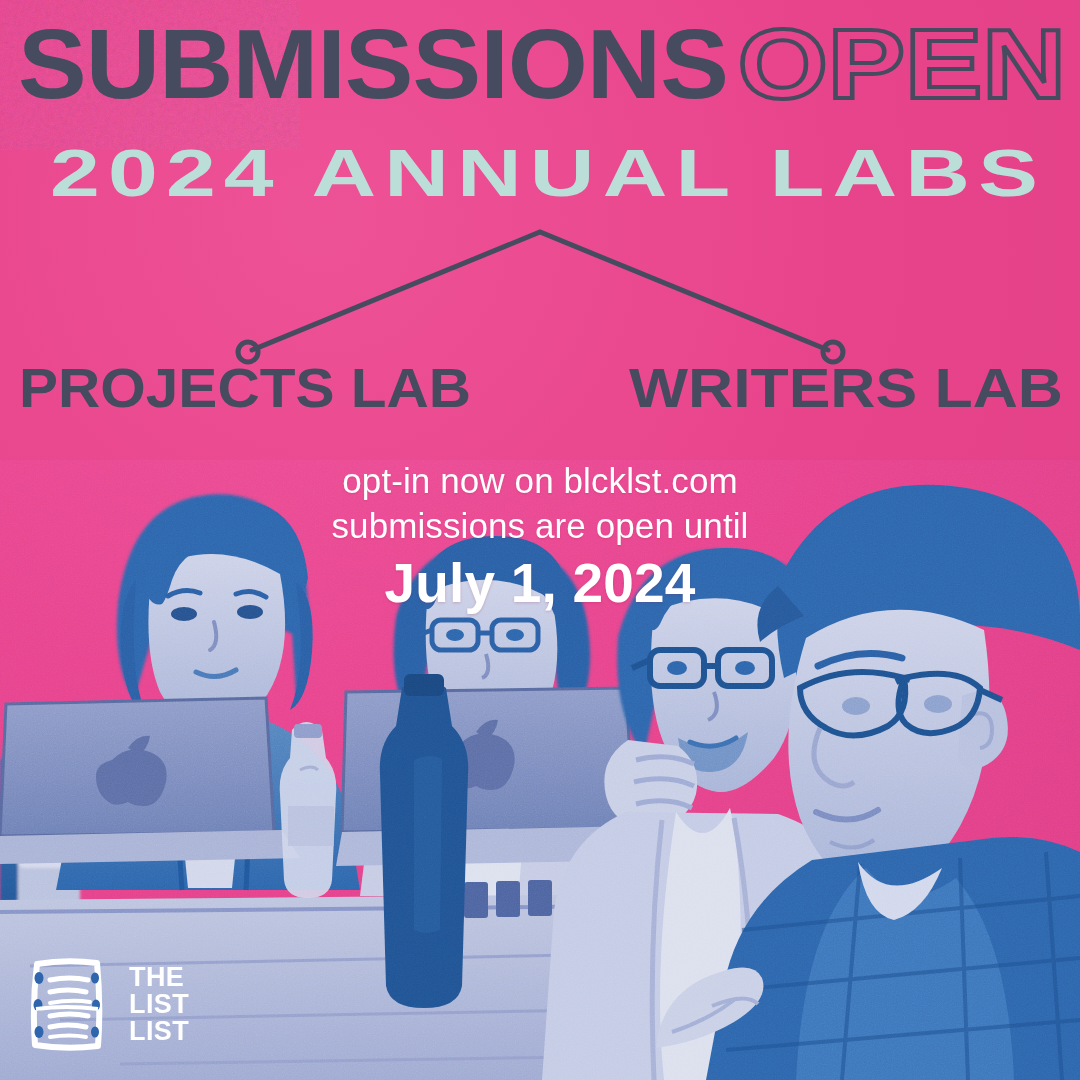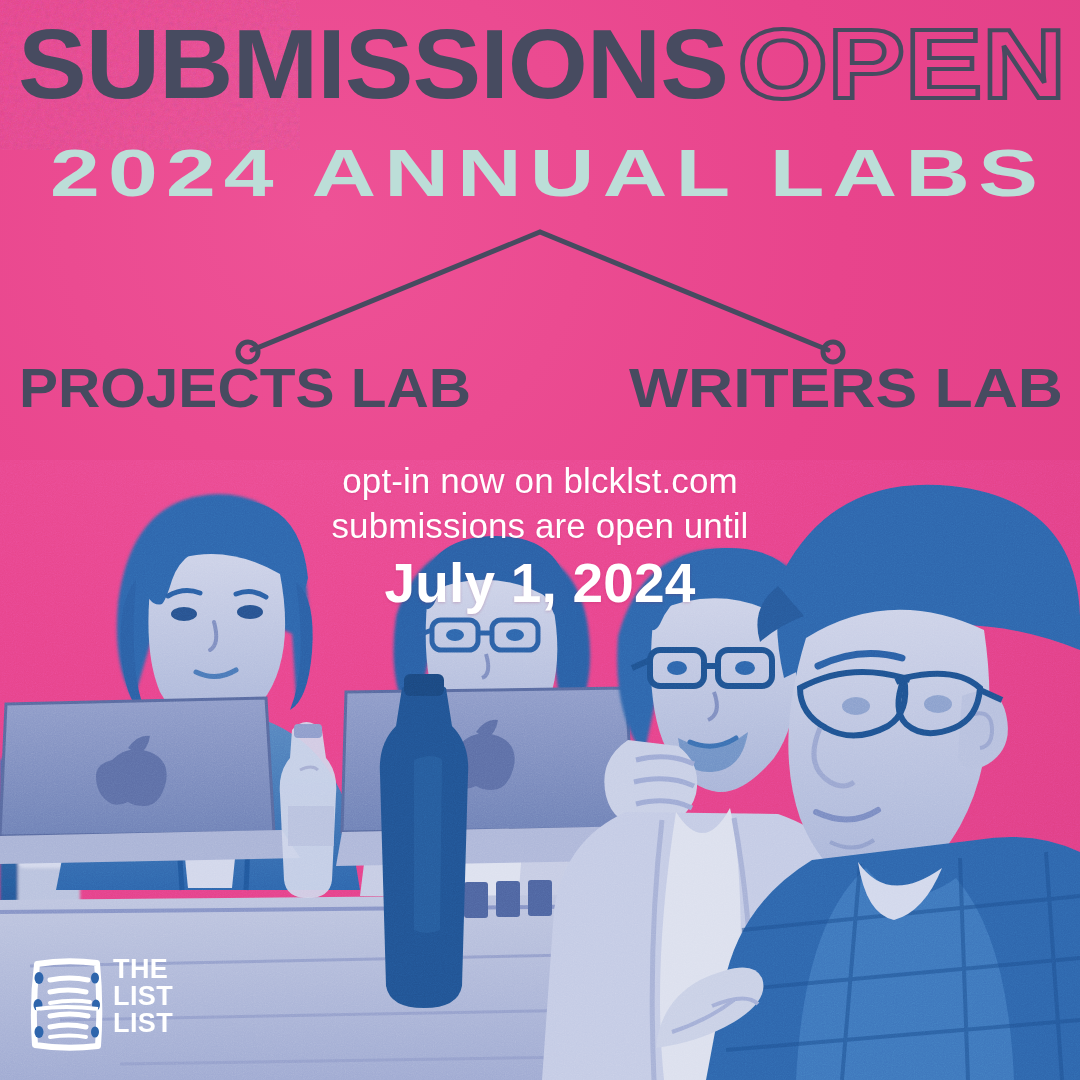--- a/index.html
+++ b/index.html
@@ -91,21 +91,21 @@
     font-size:55px;
     line-height:50px;
     font-weight:bold;
     letter-spacing:.2px;
     text-shadow:0 1px 3px rgba(150,20,70,.22);
   }
 
   
   .logo{
     position:absolute;left:28px;bottom:28px;
-    display:flex;align-items:flex-start;gap:9px;
+    display:flex;align-items:center;gap:25px;
   }
   .logo-mark{width:76px;height:96px;display:block;}
   .logo-words{
     color:#ffffff;
     font-weight:bold;
     font-size:27px;
     line-height:27px;
     letter-spacing:.4px;
   }
   .logo-words div{display:block;}

